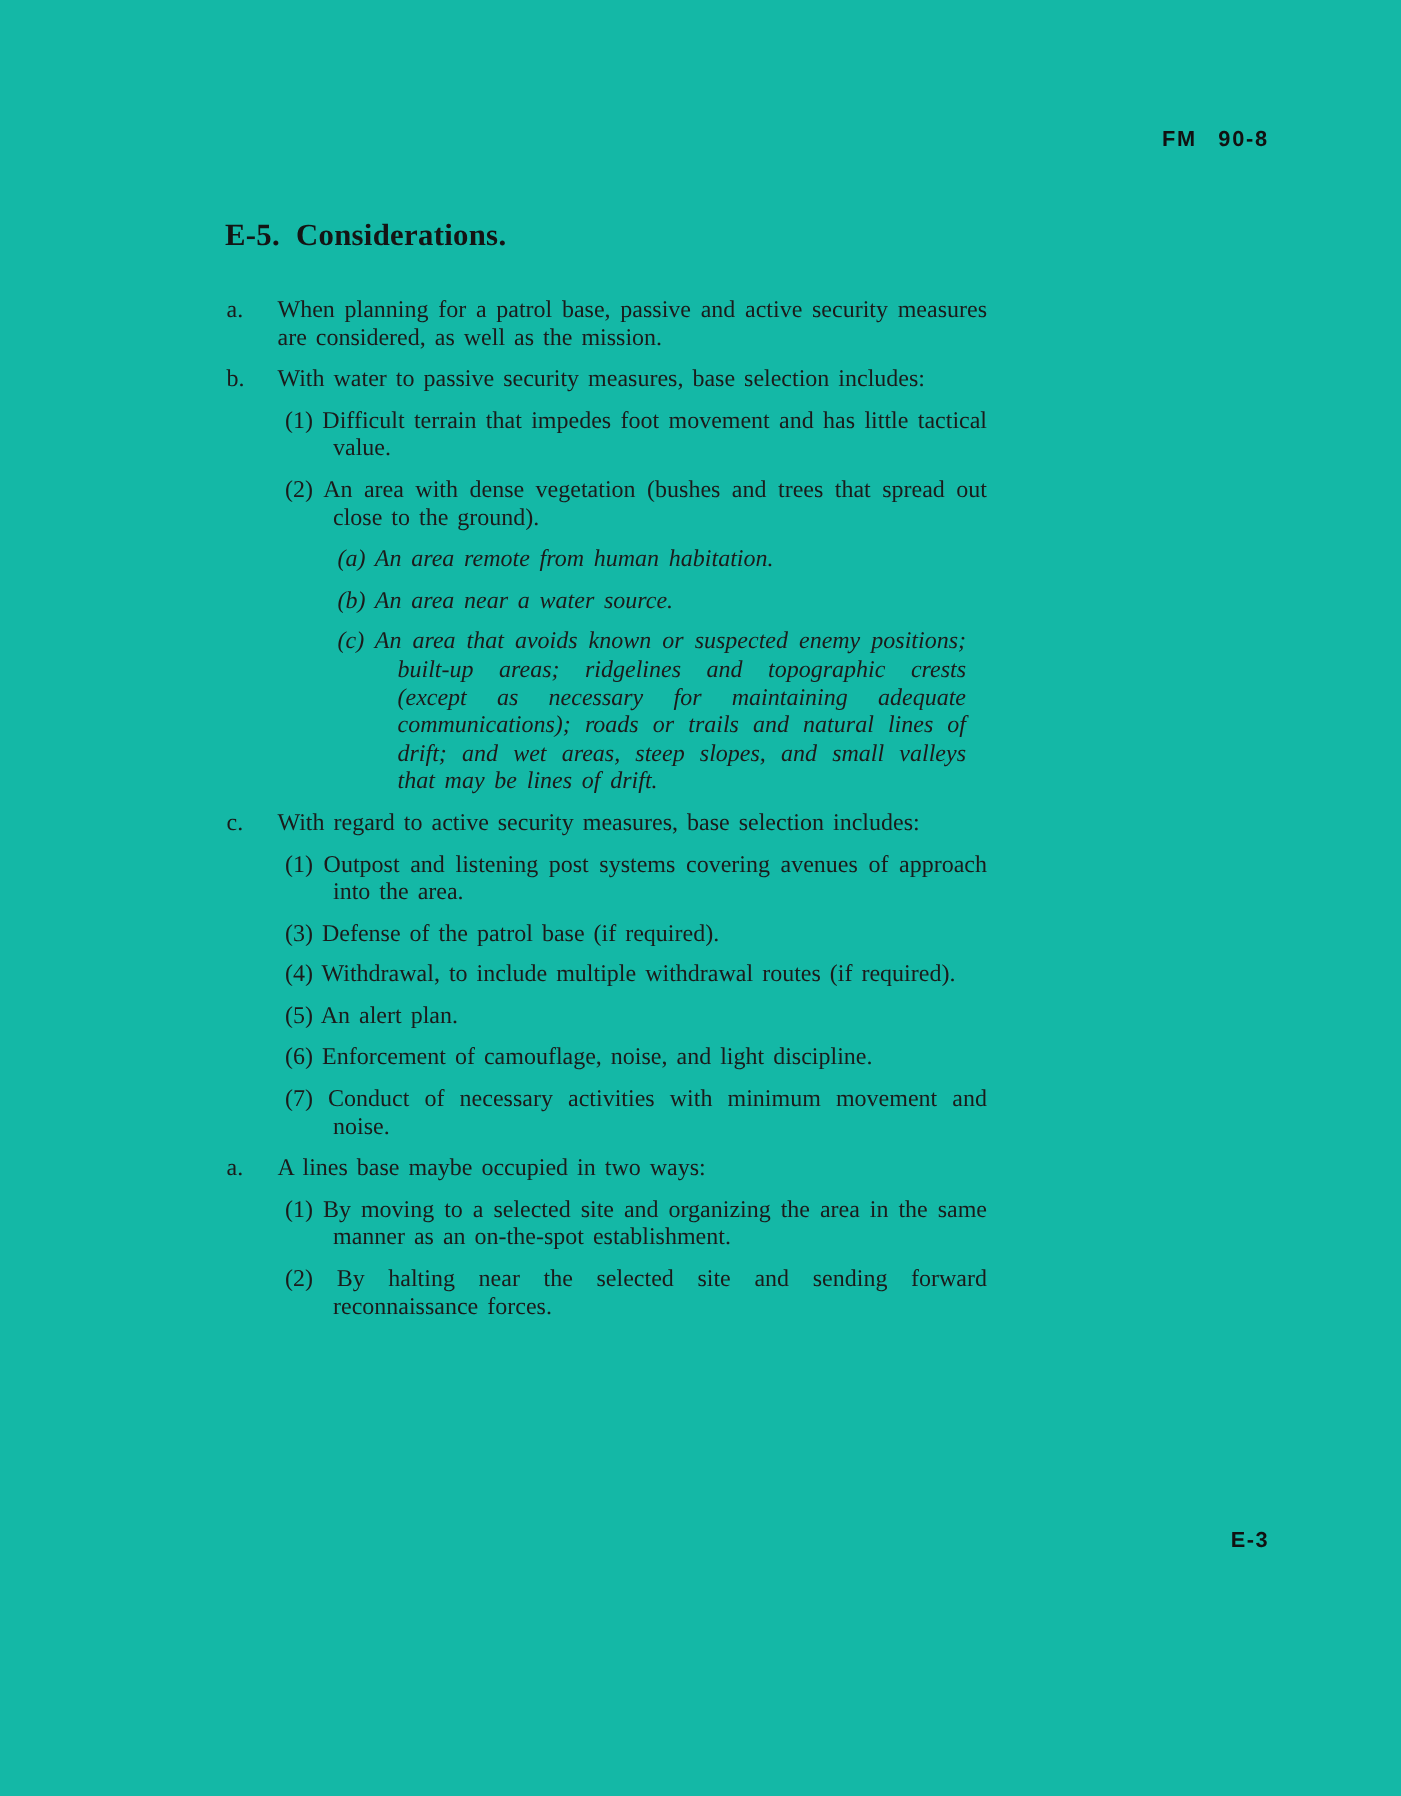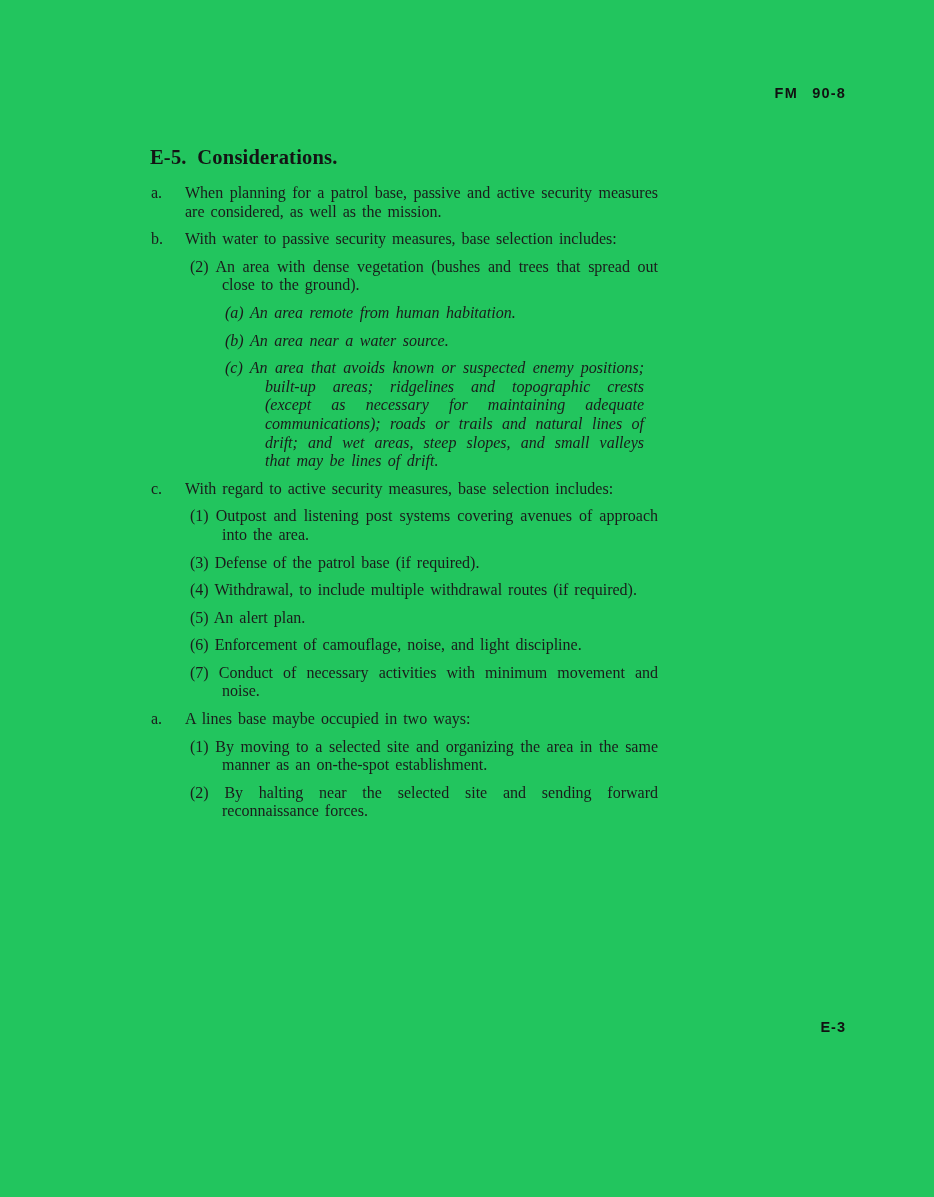--- a/index.html
+++ b/index.html
@@ -1,20 +1,20 @@
 <!DOCTYPE html>
 <html><head>
 <meta charset="utf-8">
 <style>
   html, body { margin: 0; padding: 0; background: #ffffff; }
   .page {
     position: relative;
     width: 934px;
     height: 1197px;
-    background: #22c55e;
+    background: #14b8a6;
     overflow: hidden;
     color: #1b1b1b;
     font-family: "Liberation Serif", serif;
     font-size: 16px;
     line-height: 18.6px;
   }
   .doc-number {
     position: absolute;
     top: 84px;
     right: 88px;
@@ -41,21 +41,21 @@
     top: 145px;
     width: 508px;
   }
   h2 {
     font-family: "Liberation Serif", serif;
     font-weight: 700;
     color: #141414;
     white-space: pre-wrap;
     letter-spacing: 0.2px;
   }
-  .heading-e5 { font-size: 20.5px; line-height: 24px; margin: 0 0 15px 0; }
+  .heading-e5 { font-size: 20.5px; line-height: 24px; margin: 0 0 29px 0; }
   .heading-e6 { font-size: 19.5px; line-height: 24px; margin: 31px 0 16px 0; }
   p { margin: 0; text-align: justify; word-spacing: 2px; }
   .l1 {
     position: relative;
     margin: 0 0 9px 35px;   
   }
   .l1 > .lbl {
     position: absolute;
     left: -34px;             
     top: 0;
@@ -89,20 +89,21 @@
     <div class="l1">
       <span class="lbl">a.</span>
       <p>When planning for a patrol base, passive and active security measures are considered, as well as the mission.</p>
     </div>
 
     <div class="l1">
       <span class="lbl">b.</span>
       <p>With water to passive security measures, base selection includes:</p>
     </div>
 
+    <p class="l2"><span>(1)</span> <span>Difficult terrain that impedes foot movement and has little tactical value.</span></p>
 
     <p class="l2"><span>(2)</span> <span>An area with dense vegetation (bushes and trees that spread out close to the ground).</span></p>
 
     <p class="l3"><span>(a)</span> <span>An area remote from human habitation.</span></p>
 
     <p class="l3"><span>(b)</span> <span>An area near a water source.</span></p>
 
     <p class="l3"><span>(c)</span> <span>An area that avoids known or suspected enemy positions; built-up areas; ridgelines and topographic crests (except as necessary for maintaining adequate communications); roads or trails and natural lines of drift; and wet areas, steep slopes, and small valleys that may be lines of drift.</span></p>
 
     <div class="l1">

